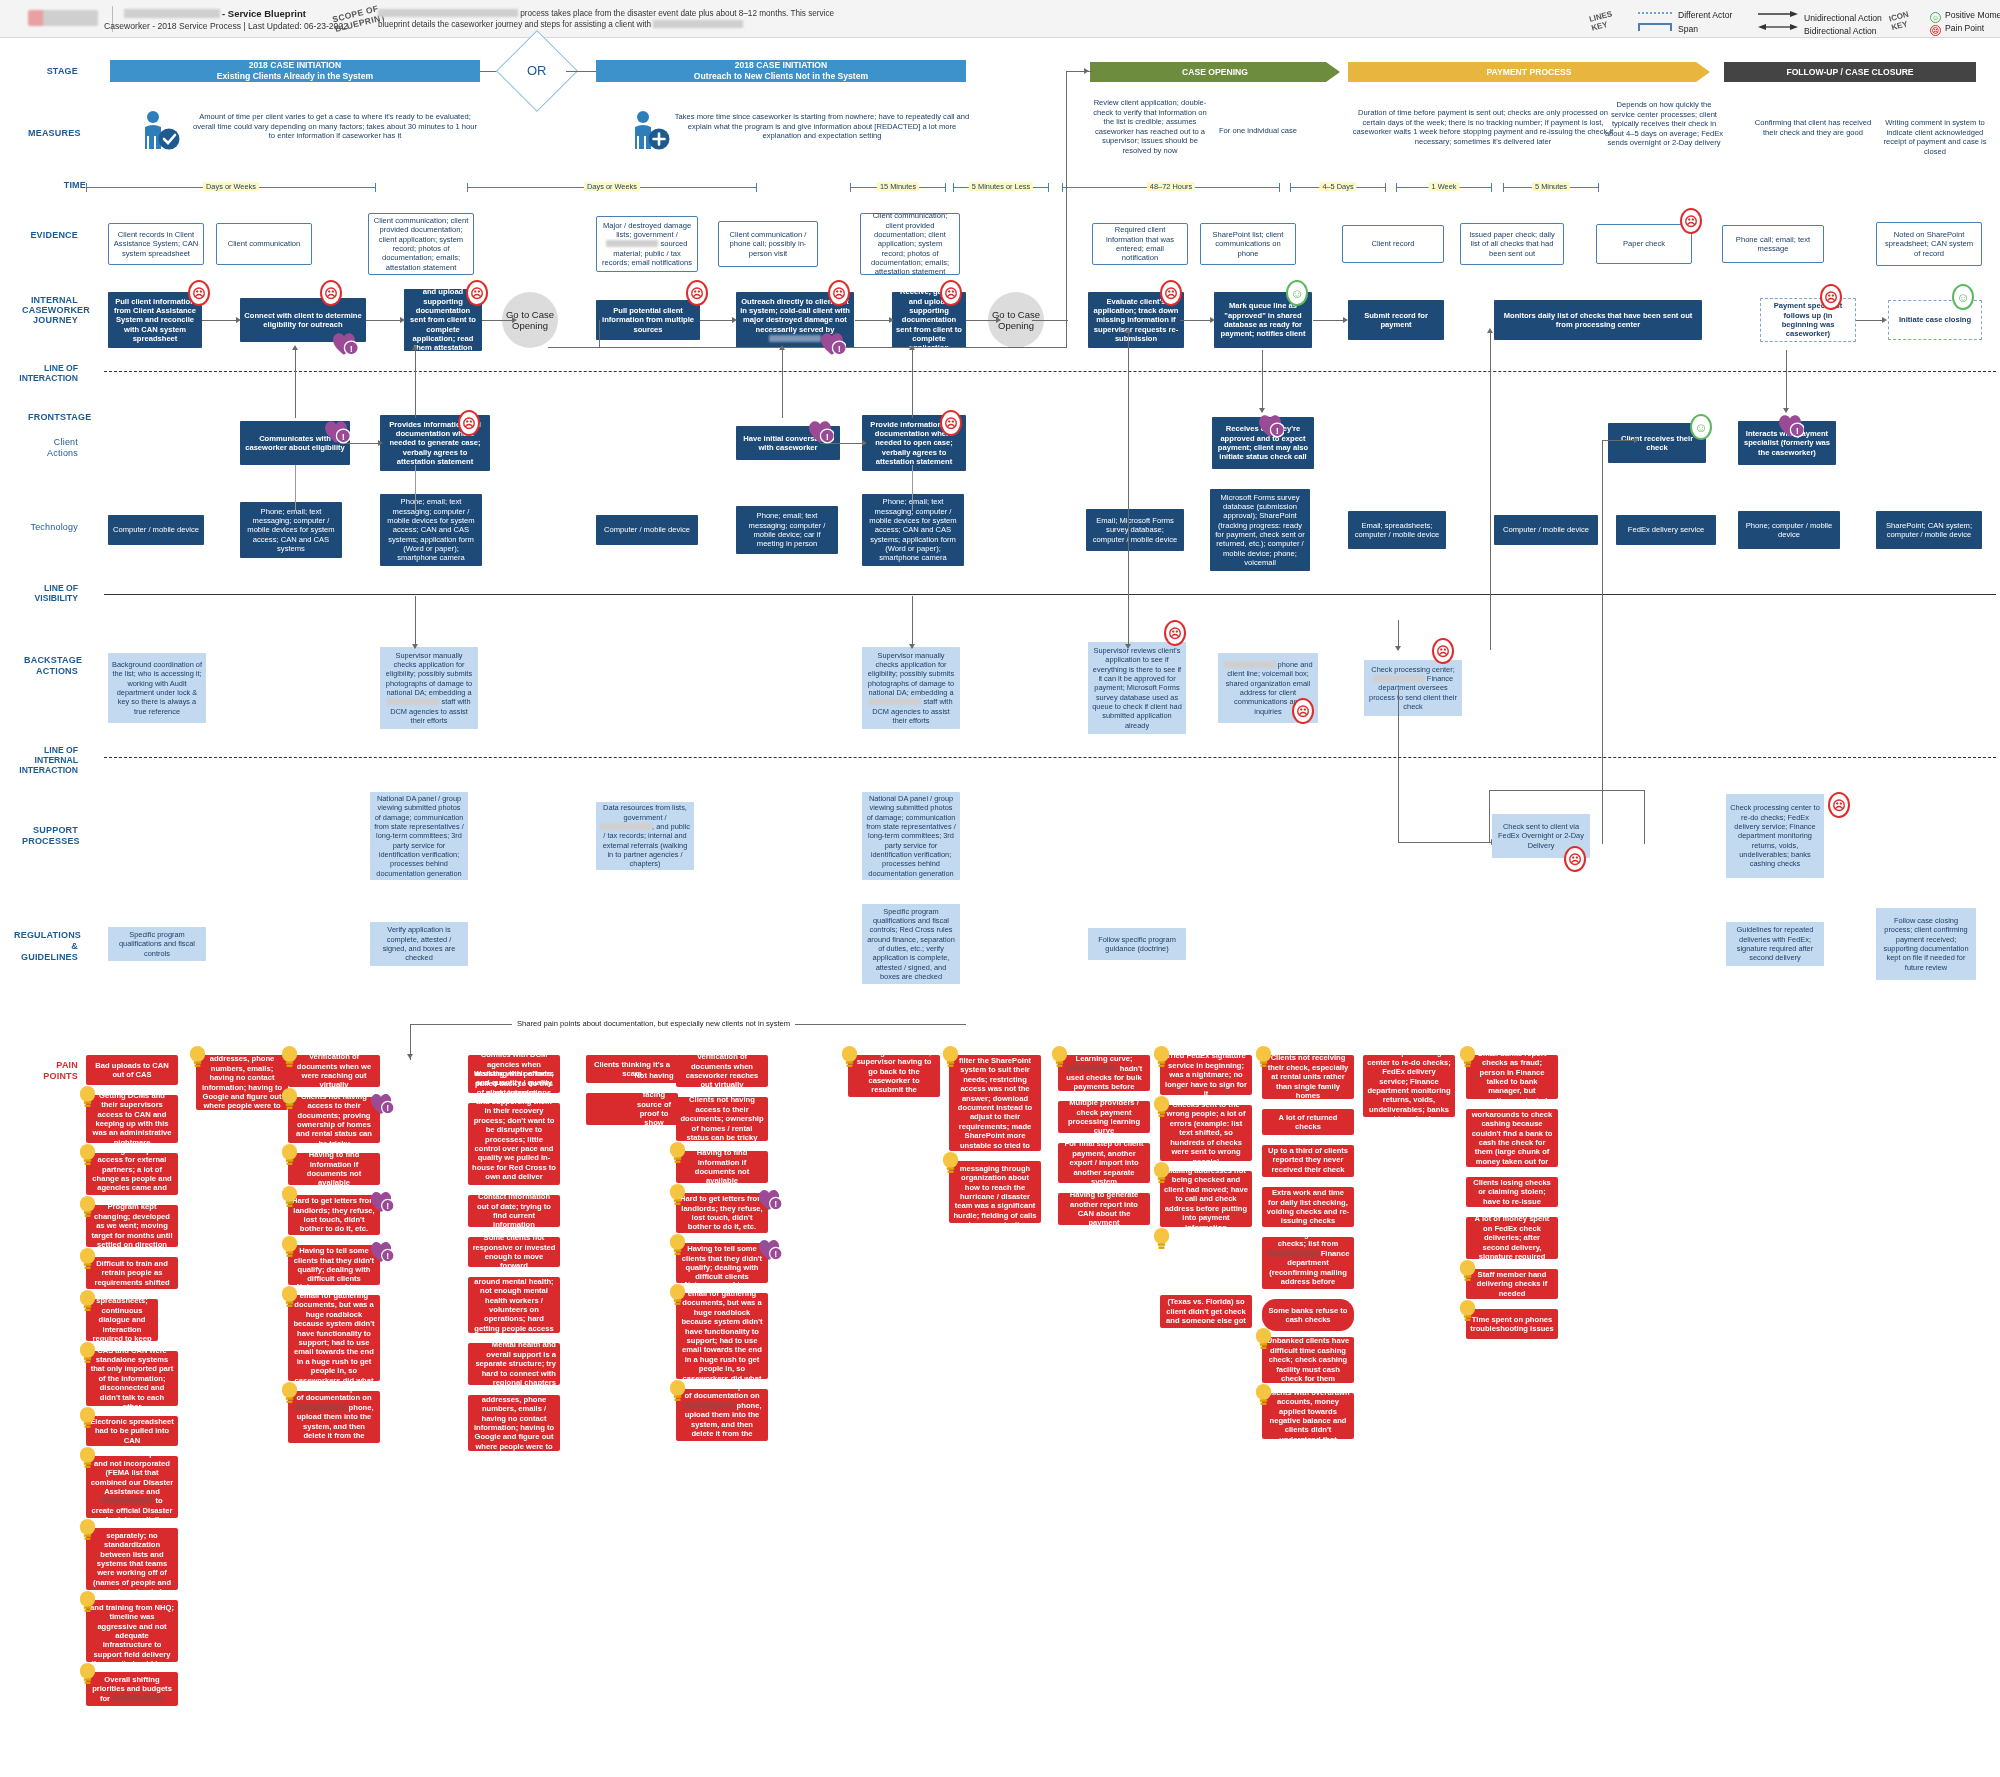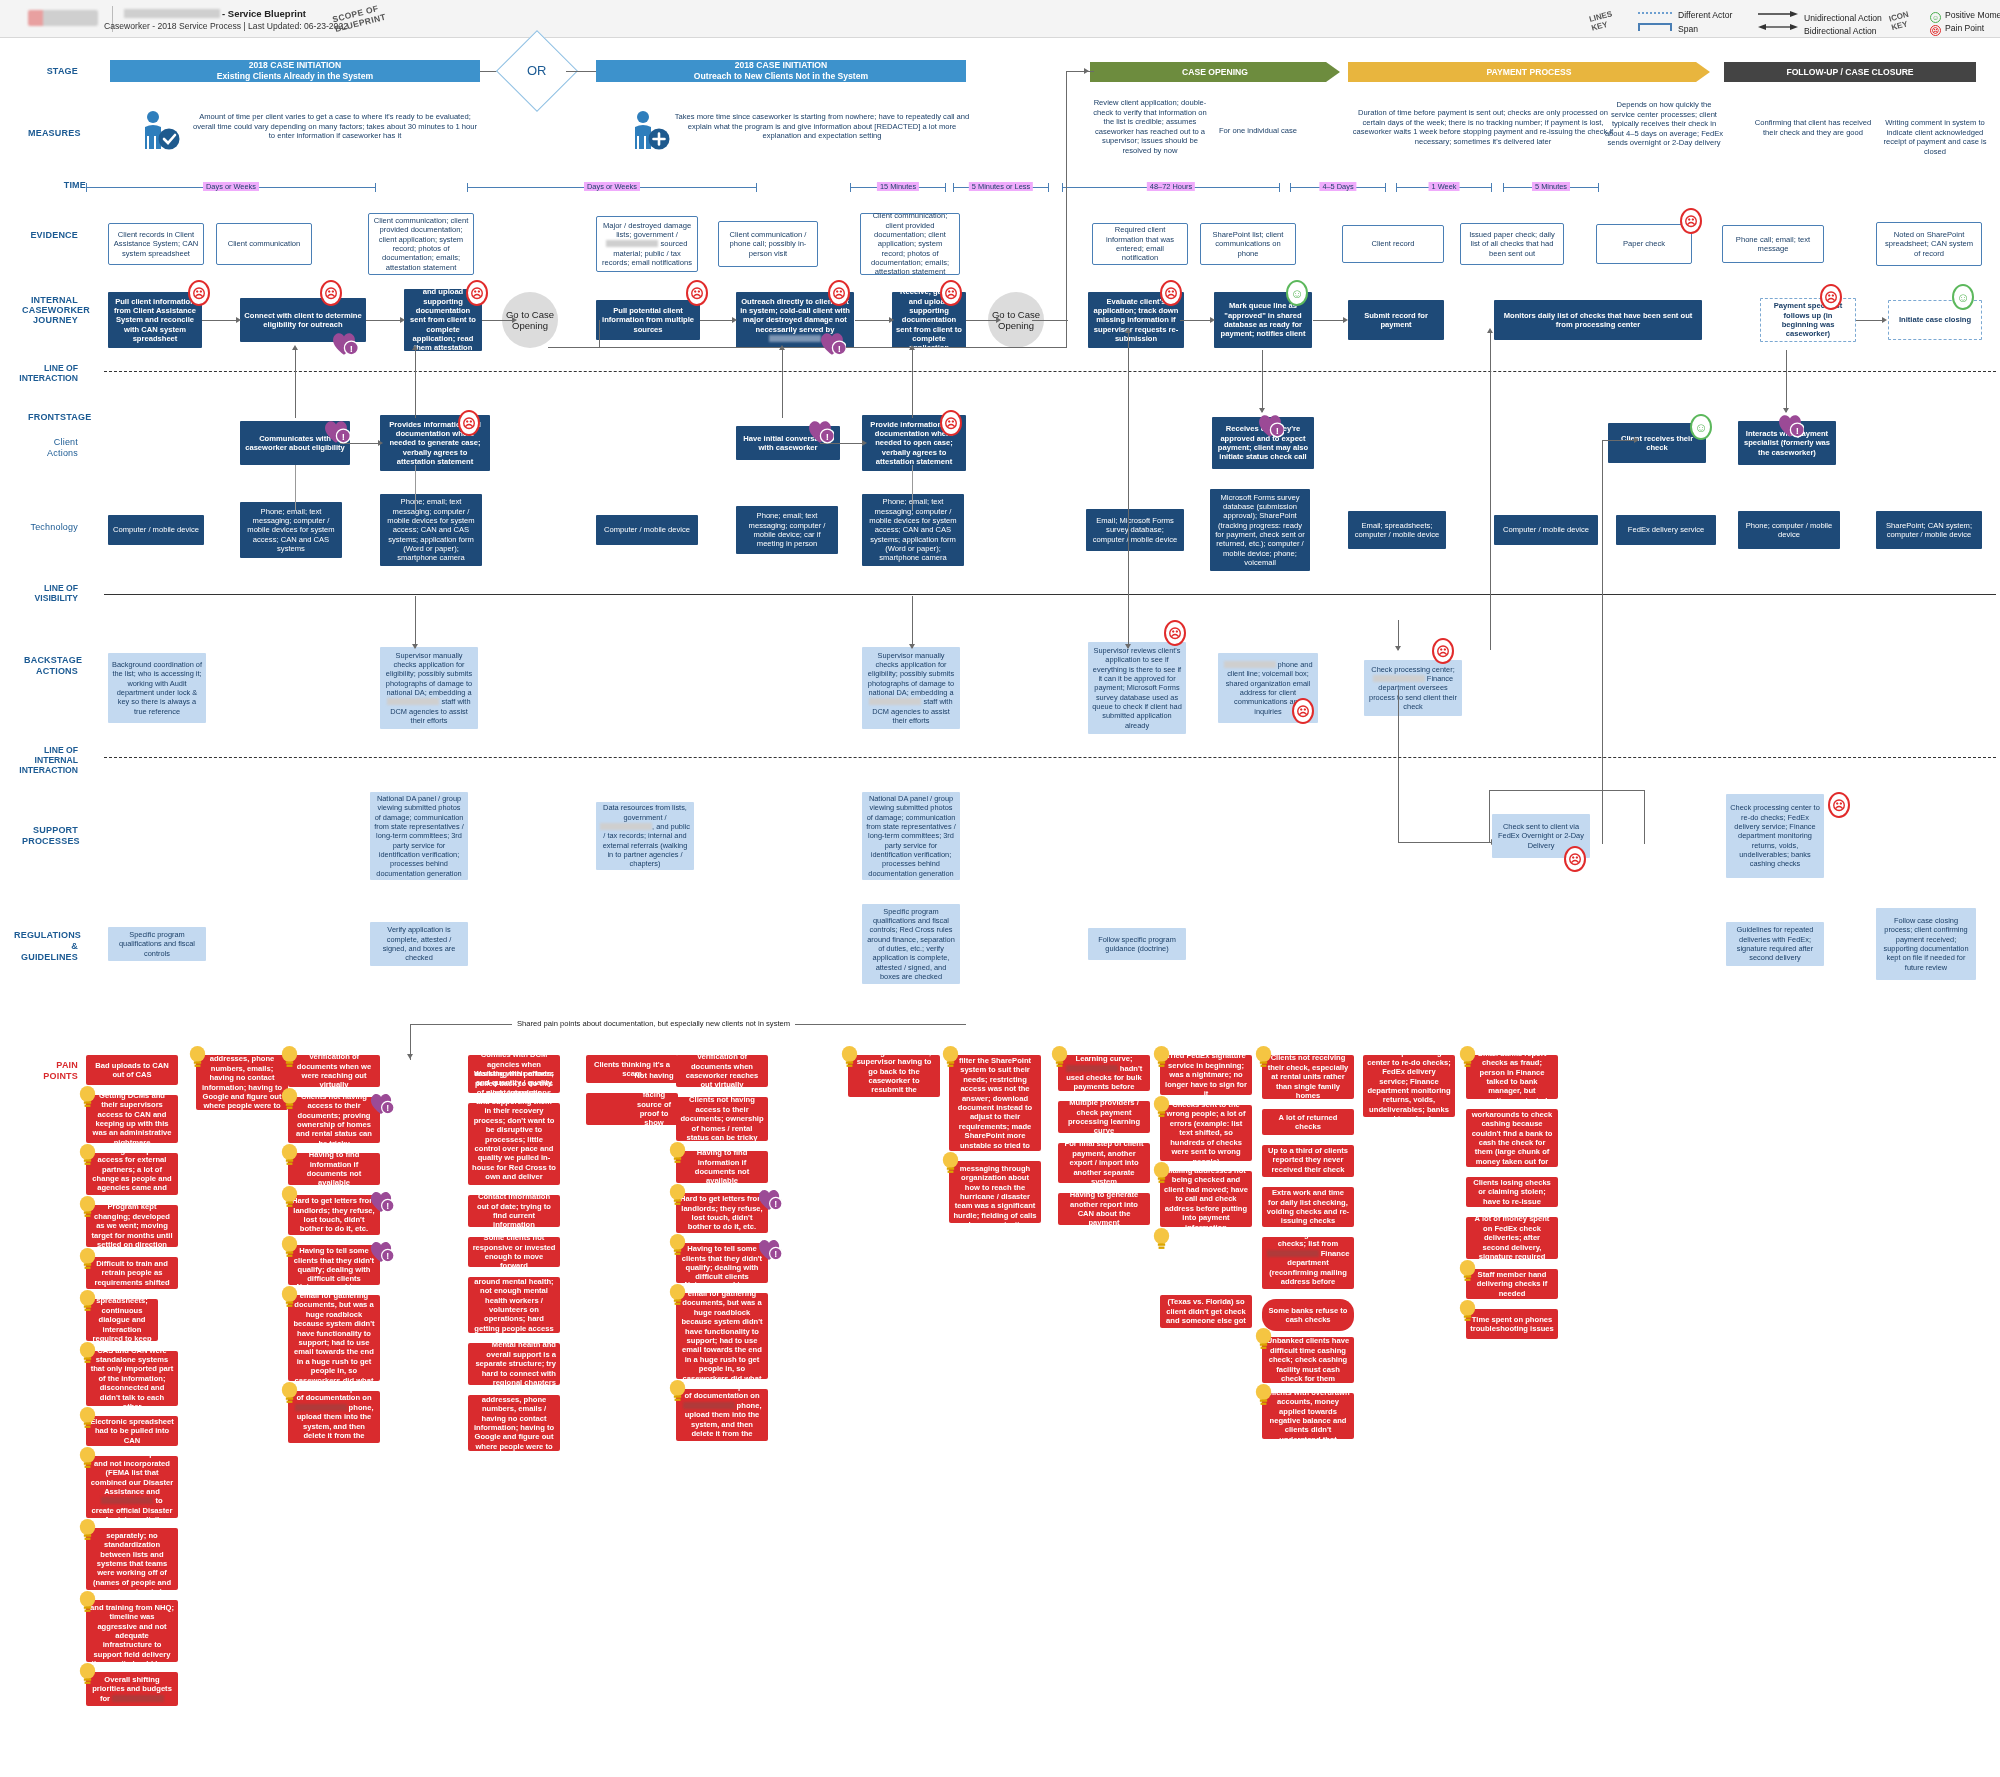--- a/index.html
+++ b/index.html
@@ -62,21 +62,21 @@
   .b-pain { background:#d92b2e; color:#fff; font-size:7.6px; font-weight:bold; border-radius:2px; text-align:center; line-height:9.4px;}
 
   .measure { position:absolute; font-size:7.6px; text-align:center; line-height:9.6px; color:#1b3f67;}
   .redact-i { display:inline-block; height:7px; background:#cfcfcf; filter:blur(1.1px); vertical-align:-1px; }
   .b-pain .redact-i { background:#b03a3a; }
   .b-nav .redact-i { background:#7d96b4; }
 
   
   .span { position:absolute; height:9px; border-left:1.4px solid #4a7fb5; border-right:1.4px solid #4a7fb5; }
   .span:before { content:""; position:absolute; left:0; right:0; top:4px; border-top:1.2px solid #4a7fb5; }
-  .spanlbl { position:absolute; font-size:7.4px; background:#f0abfc; padding:0 3px; color:#1b3f67; white-space:nowrap;}
+  .spanlbl { position:absolute; font-size:7.4px; background:#fef9c3; padding:0 3px; color:#1b3f67; white-space:nowrap;}
 
   
   .hline { position:absolute; border-top:1px solid #6b6b6b; }
   .vline { position:absolute; border-left:1px solid #6b6b6b; }
   .dashline { position:absolute; border-top:1.4px dashed #333; }
   .solidline { position:absolute; border-top:1.4px solid #333; }
   .linelabel { position:absolute; font-size:8.6px; font-weight:bold; color:#1b5a93; text-align:right; line-height:10px;}
   .arrowhead { position:absolute; width:0; height:0; border-left:5px solid #6b6b6b; border-top:3px solid transparent; border-bottom:3px solid transparent;}
   .arrowdown { position:absolute; width:0; height:0; border-top:5px solid #6b6b6b; border-left:3px solid transparent; border-right:3px solid transparent;}
   .arrowup { position:absolute; width:0; height:0; border-bottom:5px solid #6b6b6b; border-left:3px solid transparent; border-right:3px solid transparent;}
@@ -95,20 +95,24 @@
 
 <div id="root">
 
   <div class="hdr">
     <div class="hdr-logo"></div>
     <div class="hdr-div"></div>
     <div class="hdr-t1"><span class="redact"></span><span>- Service Blueprint</span></div>
     <div class="hdr-t2">Caseworker - 2018 Service Process | Last Updated: 06-23-2022</div>
     <div class="scope-lbl">
       <span>SCOPE OF</span><br><span>BLUEPRINT</span>
+    </div>
+    <div class="scope-txt">
+      <span class="redact" style="width:140px"></span> <span>process takes place from the disaster event date plus about 8–12 months. This service</span><br>
+      <span>blueprint details the caseworker journey and steps for assisting a client with</span> <span class="redact" style="width:90px"></span>
     </div>
 
     <div class="legend">
       <div class="lk" style="left:0px; top:6px;">LINES<br>KEY</div>
       <div class="lrow" style="left:48px; top:4px;"><span class="swatch-dot"></span><span>Different Actor</span></div>
       <div class="lrow" style="left:48px; top:17px;"><span class="swatch-span"></span><span>Span</span></div>
       <div class="lrow" style="left:168px; top:4px;">
         <svg class="swatch-uni" height="8" viewBox="0 0 40 8">
             <line x1="0" y1="4" x2="33" y2="4" stroke="#333" stroke-width="1.3"></line>
             <polygon points="40,4 32,1 32,7" fill="#333"></polygon>

